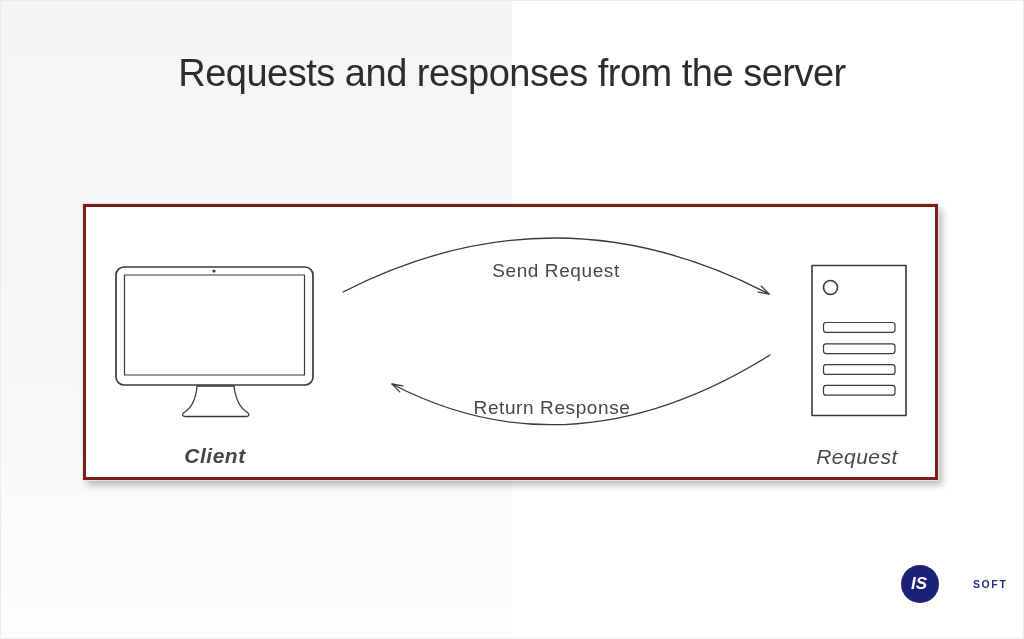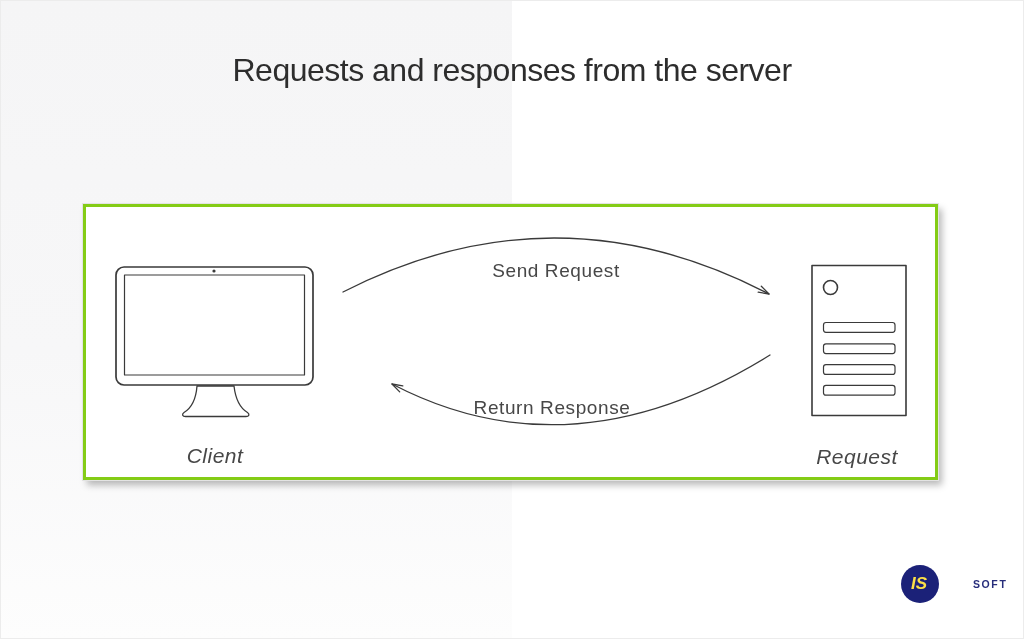--- a/index.html
+++ b/index.html
@@ -11,50 +11,50 @@
   .left-panel{
     position:absolute;left:0;top:0;width:512px;height:639px;
     background:linear-gradient(#f5f5f6 0%, #f7f7f8 55%, #fdfdfd 100%);
   }
   .page-edge{
     position:absolute;inset:0;border:1px solid #ececec;pointer-events:none;
   }
   .slide-title{
     position:absolute;top:52px;left:0;width:100%;
     text-align:center;
-    font-size:32px;font-weight:400;color:#2d2d2d;letter-spacing:-0.5px;
+    font-size:38px;font-weight:400;color:#2d2d2d;letter-spacing:-0.5px;
     margin:0;
   }
   .diagram-frame{
     position:absolute;left:83px;top:204px;width:849px;height:270px;
     background:#ffffff;
-    border:3px solid #84cc16;
+    border:3px solid #7f1d1d;
     box-shadow:0 0 0 1px #e3e3e3, 4px 5px 7px rgba(0,0,0,0.28);
   }
   .diagram-frame svg{position:absolute;left:0;top:0;}
   .diag-label{
     position:absolute;transform:translate(-50%,-50%);
     white-space:nowrap;color:#474747;
   }
   .arrow-label{font-size:19px;letter-spacing:0.6px;}
   .device-label{font-size:21px;font-style:italic;letter-spacing:0.5px;}
   .label-request{left:470px;top:64px;}
   .label-response{left:466px;top:184px;margin-top:17px;}
-  .label-client{left:129px;top:249px;}
+  .label-client{left:129px;top:249px;font-weight:bold;}
   .label-server{left:771px;top:250px;}
   .logo{
     position:absolute;left:901px;top:565px;width:120px;height:40px;
   }
   .logo-circle{
     position:absolute;left:0;top:0;width:38px;height:38px;border-radius:50%;
     background:#1b2178;
     display:flex;align-items:center;justify-content:center;
   }
   .logo-monogram{
-    color:#fde047;font-style:italic;font-weight:bold;font-size:17px;
+    color:#ffffff;font-style:italic;font-weight:bold;font-size:17px;
     letter-spacing:0;transform:translateX(-1px);
   }
   .logo-wordmark{
     position:absolute;left:46px;top:13px;
     color:#272d7b;font-size:10.5px;font-weight:bold;letter-spacing:1.6px;padding-left:26px;
   }
 </style>
 </head>
 <body>
 

